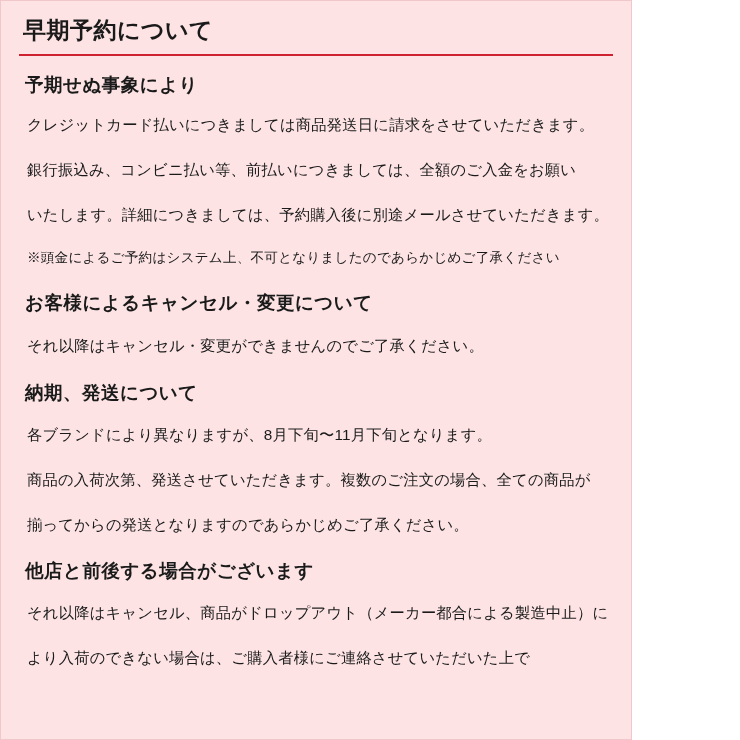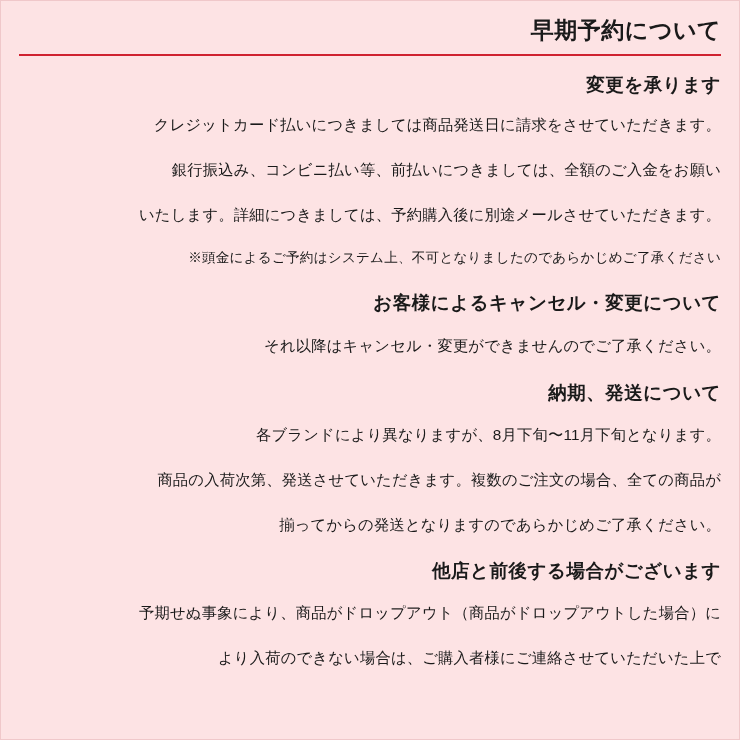--- a/index.html
+++ b/index.html
@@ -7,27 +7,26 @@
     padding: 0;
   }
   body {
     width: 740px;
     height: 740px;
     background: #ffffff;
     font-family: "Liberation Sans", "DejaVu Sans", sans-serif;
   }
   .page {
     position: relative;
-    width: 740px;
+    width: 632px;
     height: 740px;
     box-sizing: border-box;
     background: #fde3e4;
     border: 1px solid #f0c8ca;
     overflow: hidden;
-    text-align: right;
   }
   .inner {
     padding: 14px 18px 0 18px;
   }
   .doc-title {
     font-size: 23px;
     font-weight: bold;
     color: #1a1a1a;
     letter-spacing: 0.5px;
     padding: 0 0 8px 4px;
@@ -68,21 +67,21 @@
 </head>
 <body>
 
 <div class="page">
   <div class="inner">
 
     <h1 class="doc-title">早期予約について</h1>
     <hr class="title-rule">
 
     <div class="section">
-      <h2 class="section-heading">変更を承ります</h2>
+      <h2 class="section-heading">予期せぬ事象により</h2>
       <div class="section-body sp-1">
         <p class="line">クレジットカード払いにつきましては商品発送日に請求をさせていただきます。</p>
         <p class="line">銀行振込み、コンビニ払い等、前払いにつきましては、全額のご入金をお願い</p>
         <p class="line">いたします。詳細につきましては、予約購入後に別途メールさせていただきます。</p>
         <p class="line note">※頭金によるご予約はシステム上、不可となりましたのであらかじめご了承ください</p>
       </div>
     </div>
 
     <div class="section">
       <h2 class="section-heading">お客様によるキャンセル・変更について</h2>
@@ -96,20 +95,20 @@
       <div class="section-body sp-3">
         <p class="line">各ブランドにより異なりますが、8月下旬〜11月下旬となります。</p>
         <p class="line">商品の入荷次第、発送させていただきます。複数のご注文の場合、全ての商品が</p>
         <p class="line">揃ってからの発送となりますのであらかじめご了承ください。</p>
       </div>
     </div>
 
     <div class="section">
       <h2 class="section-heading">他店と前後する場合がございます</h2>
       <div class="section-body">
-        <p class="line">予期せぬ事象により、商品がドロップアウト（商品がドロップアウトした場合）に</p>
+        <p class="line">それ以降はキャンセル、商品がドロップアウト（メーカー都合による製造中止）に</p>
         <p class="line">より入荷のできない場合は、ご購入者様にご連絡させていただいた上で</p>
 
       </div>
     </div>
 
   </div>
 </div>
 
 </body></html>

